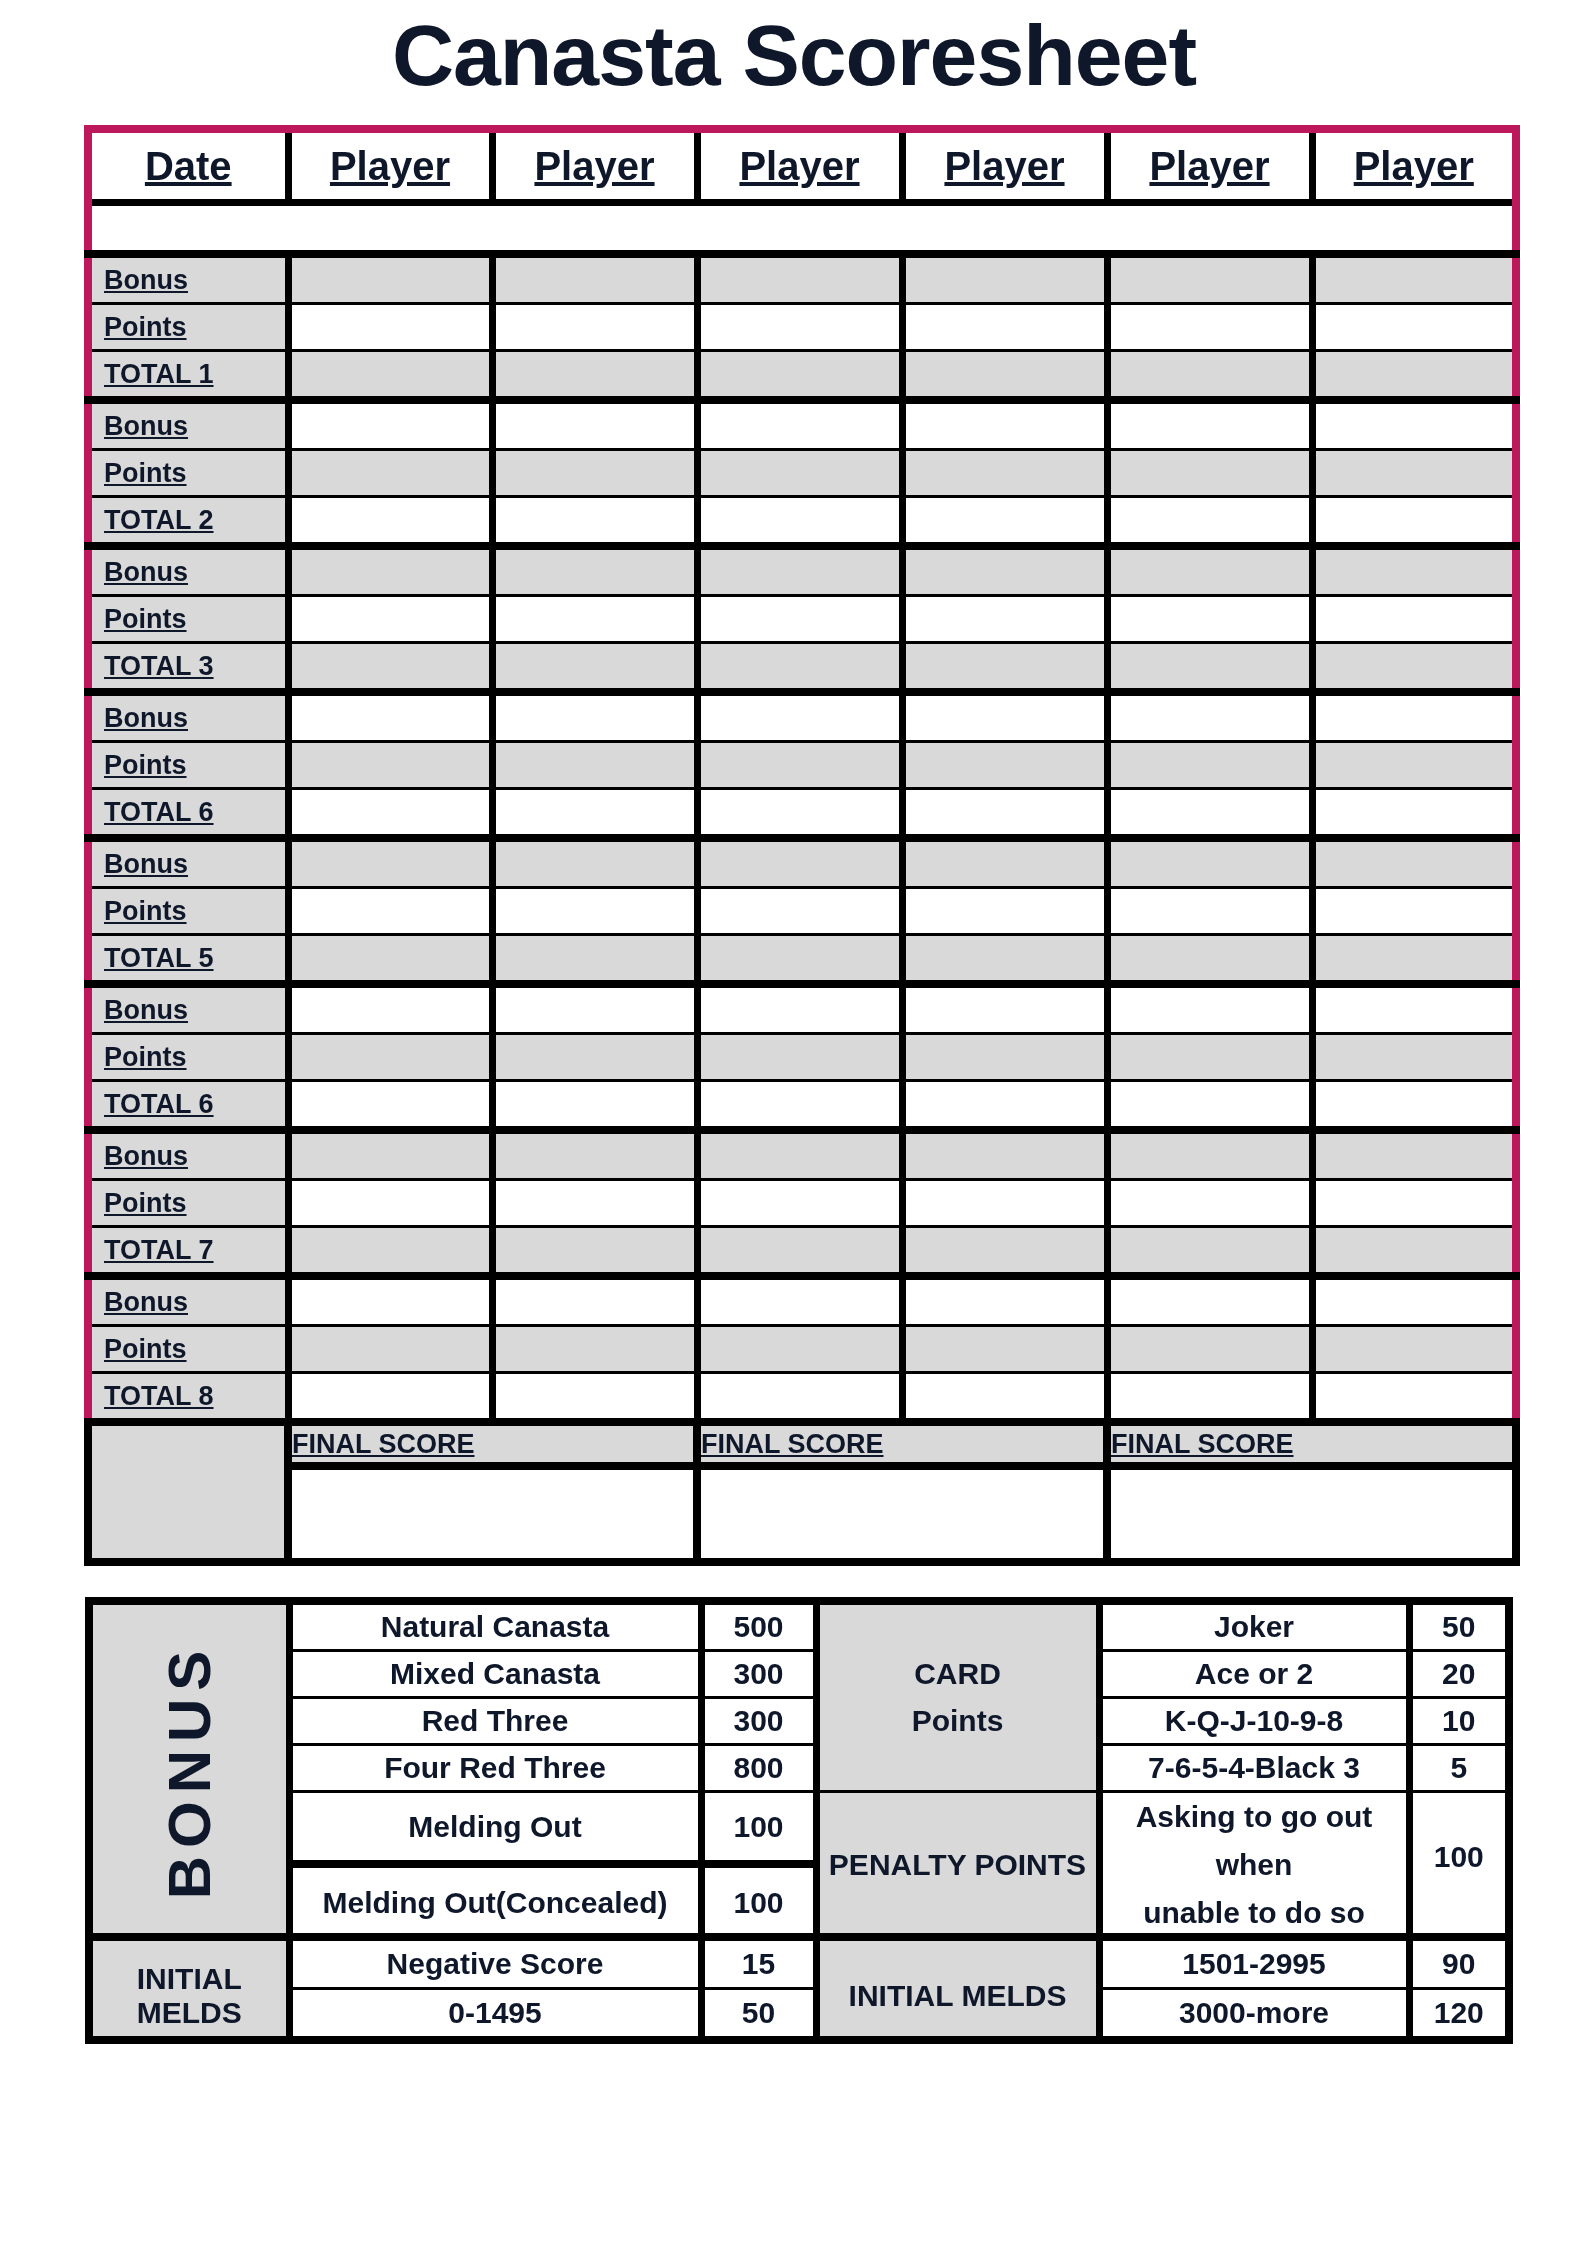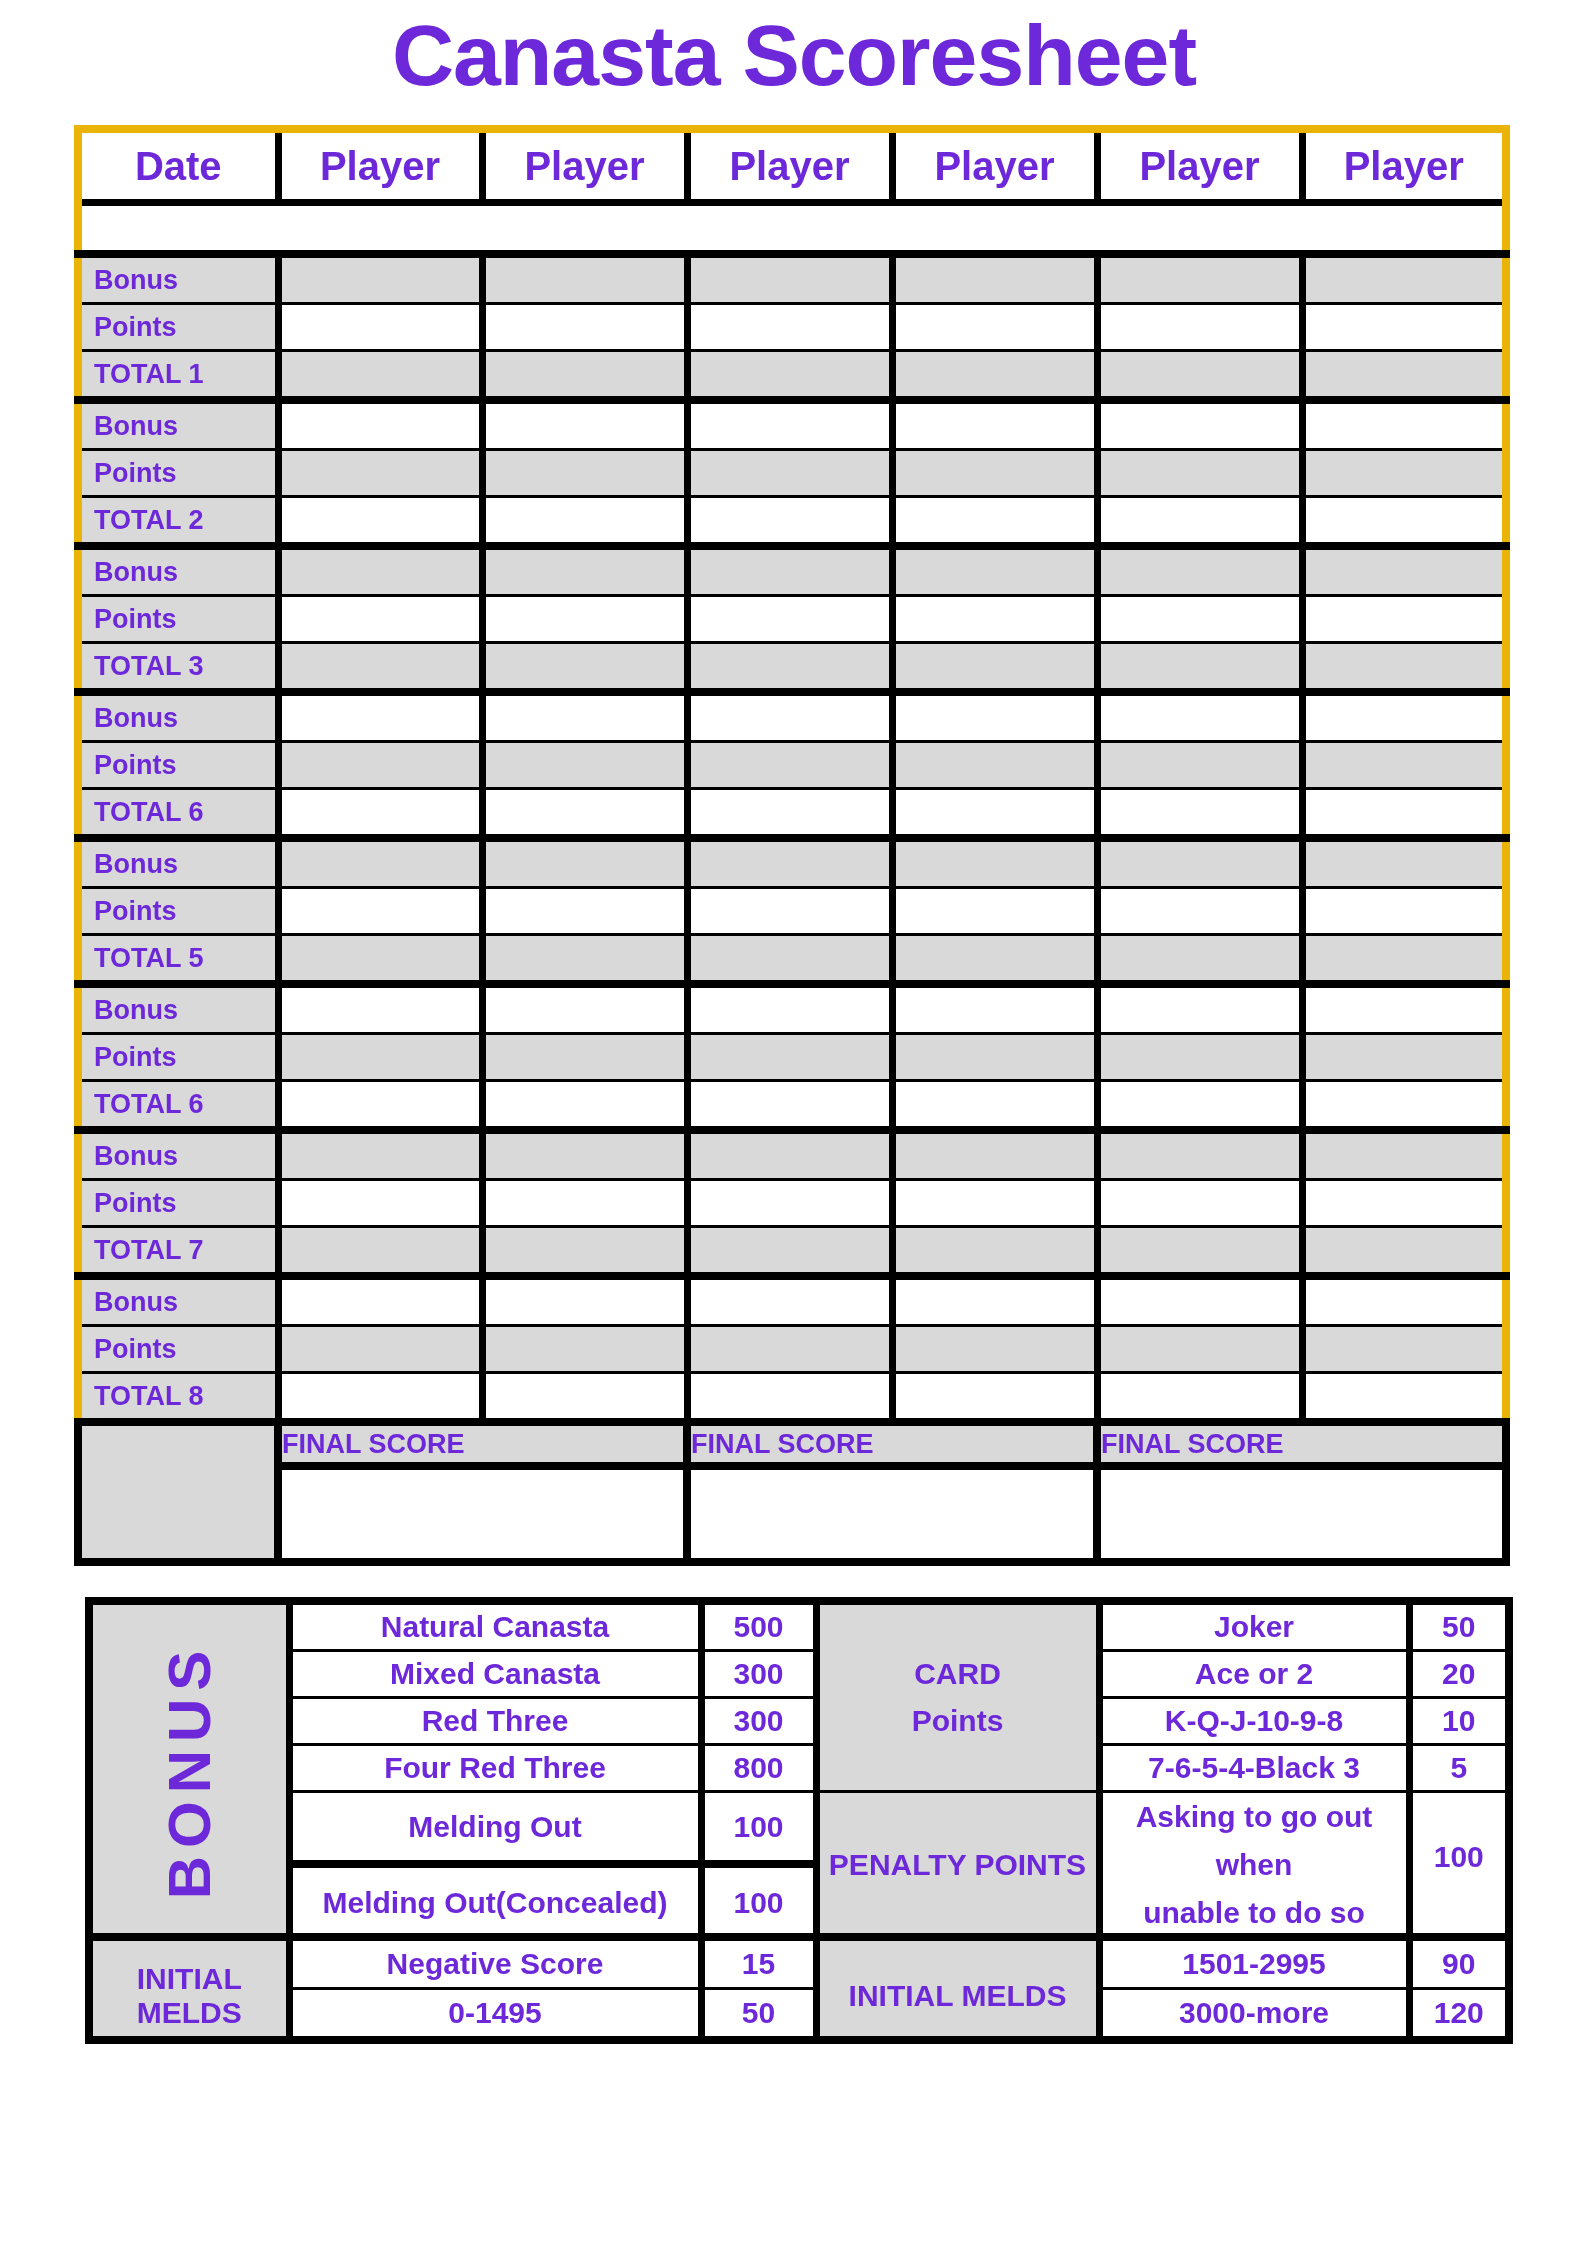--- a/index.html
+++ b/index.html
@@ -1,28 +1,28 @@
 <!DOCTYPE html>
 <html><head>
 <meta charset="utf-8">
 <style>
   html,body { margin:0; padding:0; background:#ffffff; }
   .page {
     position:relative; width:1588px; height:2245px; background:#ffffff;
-    font-family:"Liberation Sans", sans-serif; color:#6d28d9; overflow:hidden;
+    font-family:"Liberation Sans", sans-serif; color:#0f172a; overflow:hidden;
   }
   .title {
     position:absolute; top:6px; left:0; width:100%;
     text-align:center; font-size:86px; font-weight:bold; letter-spacing:-1px;
   }
   table { border-collapse:collapse; table-layout:fixed; position:absolute; background:#fff; }
   td, th { padding:0; overflow:hidden; }
 
   
-  .main { left:74px; top:125px; width:1428px; border:8px solid #eab308; }
+  .main { left:84px; top:125px; width:1428px; border:8px solid #be185d;text-decoration:underline; }
   .main th {
     height:66px; font-size:40px; font-weight:bold; text-align:center; vertical-align:middle;
     border:7px solid #000; background:#fff;
   }
   .main tbody.blankrow td { height:44px; border:0; border-bottom:8px solid #000; background:#fff; }
   .main tbody.grp td {
     height:44px; border:7px solid #000; border-top-width:3px; border-bottom-width:3px;
   }
   .main tbody.grp tr:first-child td { border-top-width:8px; }
   .lbl {

